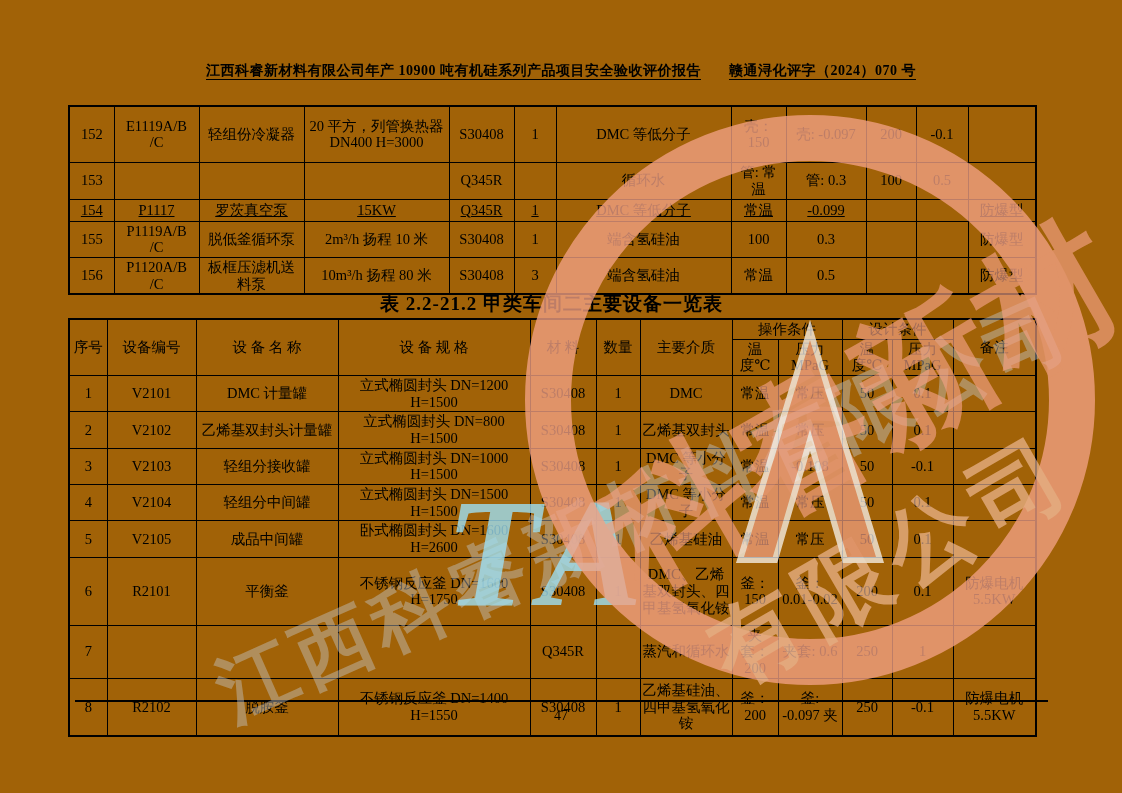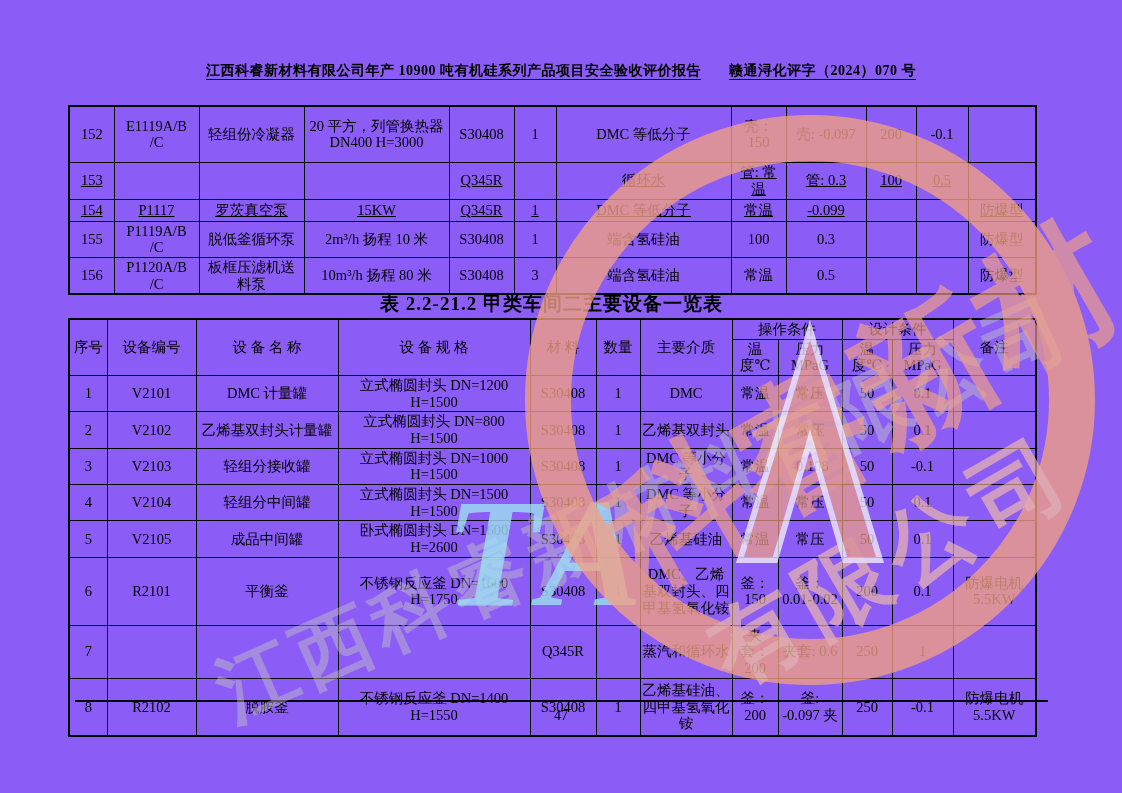--- a/index.html
+++ b/index.html
@@ -1,33 +1,33 @@
 <!DOCTYPE html>
 <html><head>
 <meta charset="utf-8">
 <style>
   html,body{margin:0;padding:0;background:#e8e8e8;}
-  .page{position:relative;width:1122px;height:793px;background:#8b5cf6;margin:0 auto;
+  .page{position:relative;width:1122px;height:793px;background:#a16207;margin:0 auto;
         font-family:"Liberation Serif","DejaVu Serif",serif;color:#000;overflow:hidden;}
   .doc-header{position:absolute;top:62px;left:0;width:100%;text-align:center;
               font-size:14px;font-weight:600;letter-spacing:0.5px;}
   .doc-header .hdr-inner{text-decoration:underline;text-underline-offset:4px;}
   .doc-header .doc-no{margin-left:28px;}
 
   table{border-collapse:collapse;table-layout:fixed;position:absolute;left:68px;width:967px;
         background:transparent;}
   td,th{border:1px solid #000;text-align:center;vertical-align:middle;
         font-size:14.5px;font-weight:normal;padding:1px 2px;line-height:1.15;
         white-space:pre-line;overflow:hidden;}
   .t1{top:105px;border:2px solid #000;}
   .t2{top:318px;border:2px solid #000;}
 
   
   .t1 tbody tr:nth-child(1){height:56px;margin-left:9px;}
-  .t1 tbody tr:nth-child(2){height:37px;text-decoration:underline;}
+  .t1 tbody tr:nth-child(2){height:37px;}
   .t1 tbody tr:nth-child(3){height:22px;text-decoration:underline;}
   .t1 tbody tr:nth-child(4){height:34px;}
   .t1 tbody tr:nth-child(5){height:35px;}
   .t2 thead tr:nth-child(1){height:20px;}
   .t2 thead tr:nth-child(2){height:34px;}
   .t2 tbody tr:nth-child(1){height:32px;}
   .t2 tbody tr:nth-child(2){height:18px;}
   .t2 tbody tr:nth-child(3){height:36px;}
   .t2 tbody tr:nth-child(4){height:36px;}
   .t2 tbody tr:nth-child(5){height:18px;}

